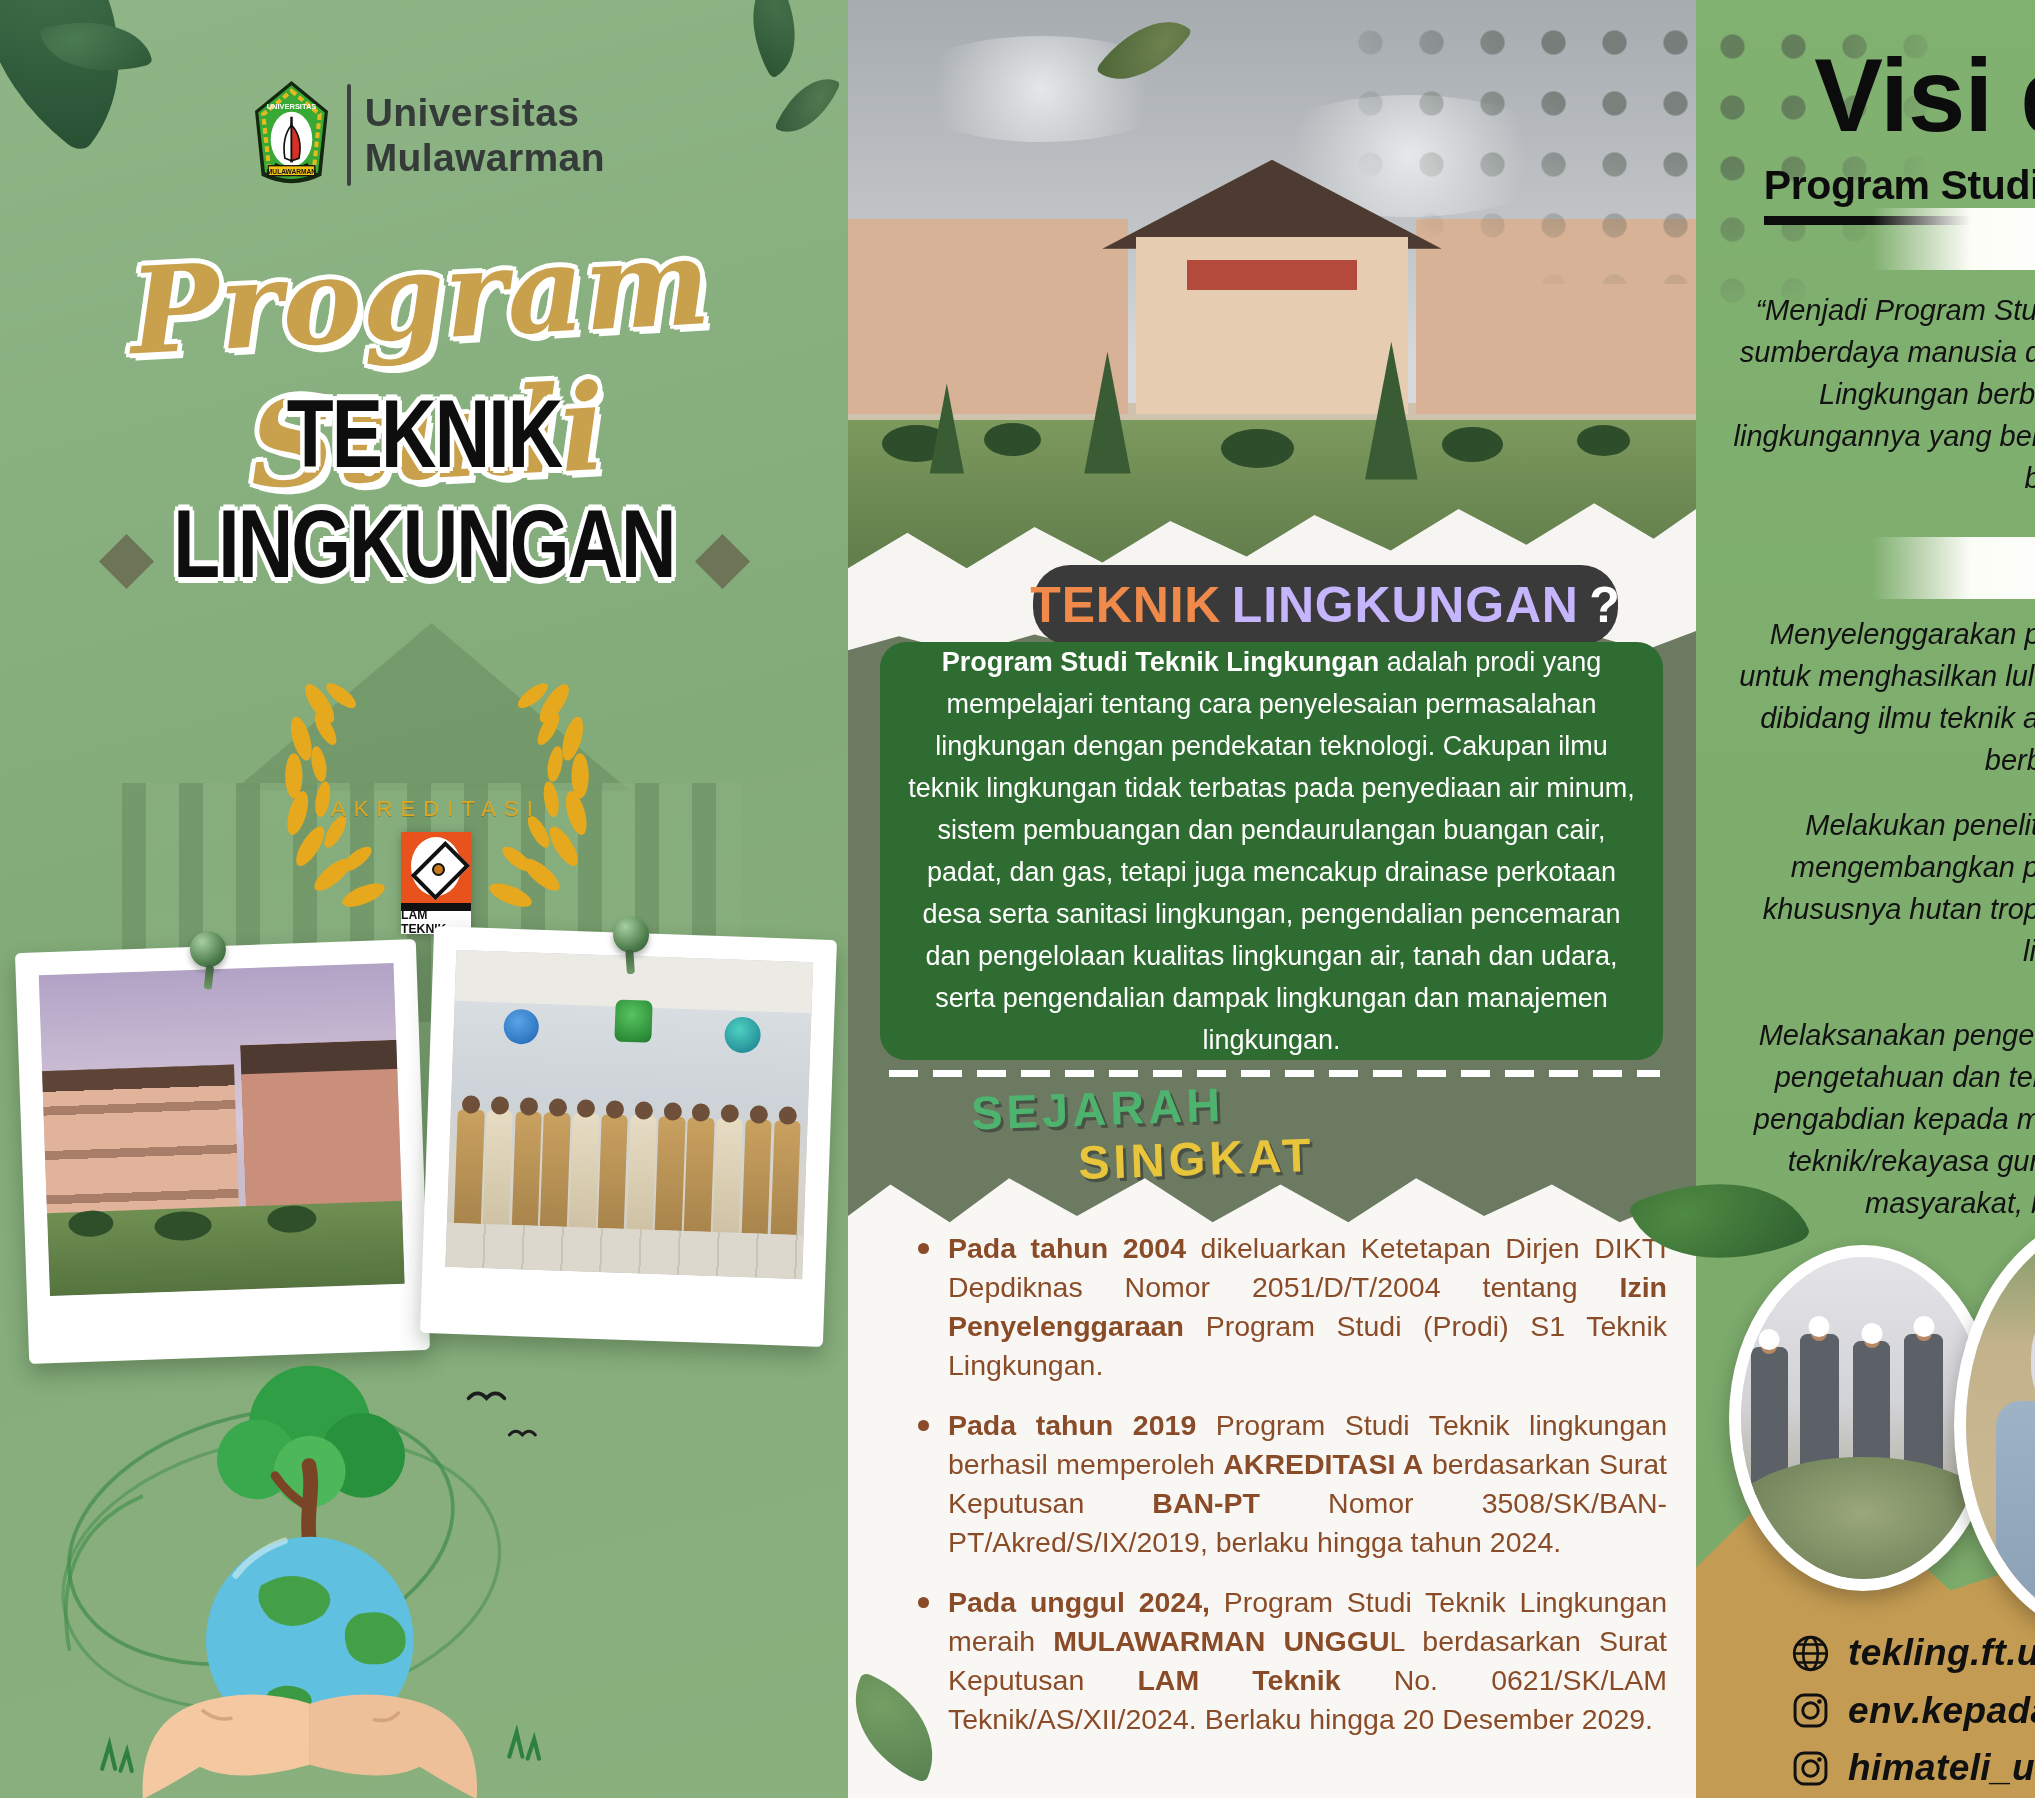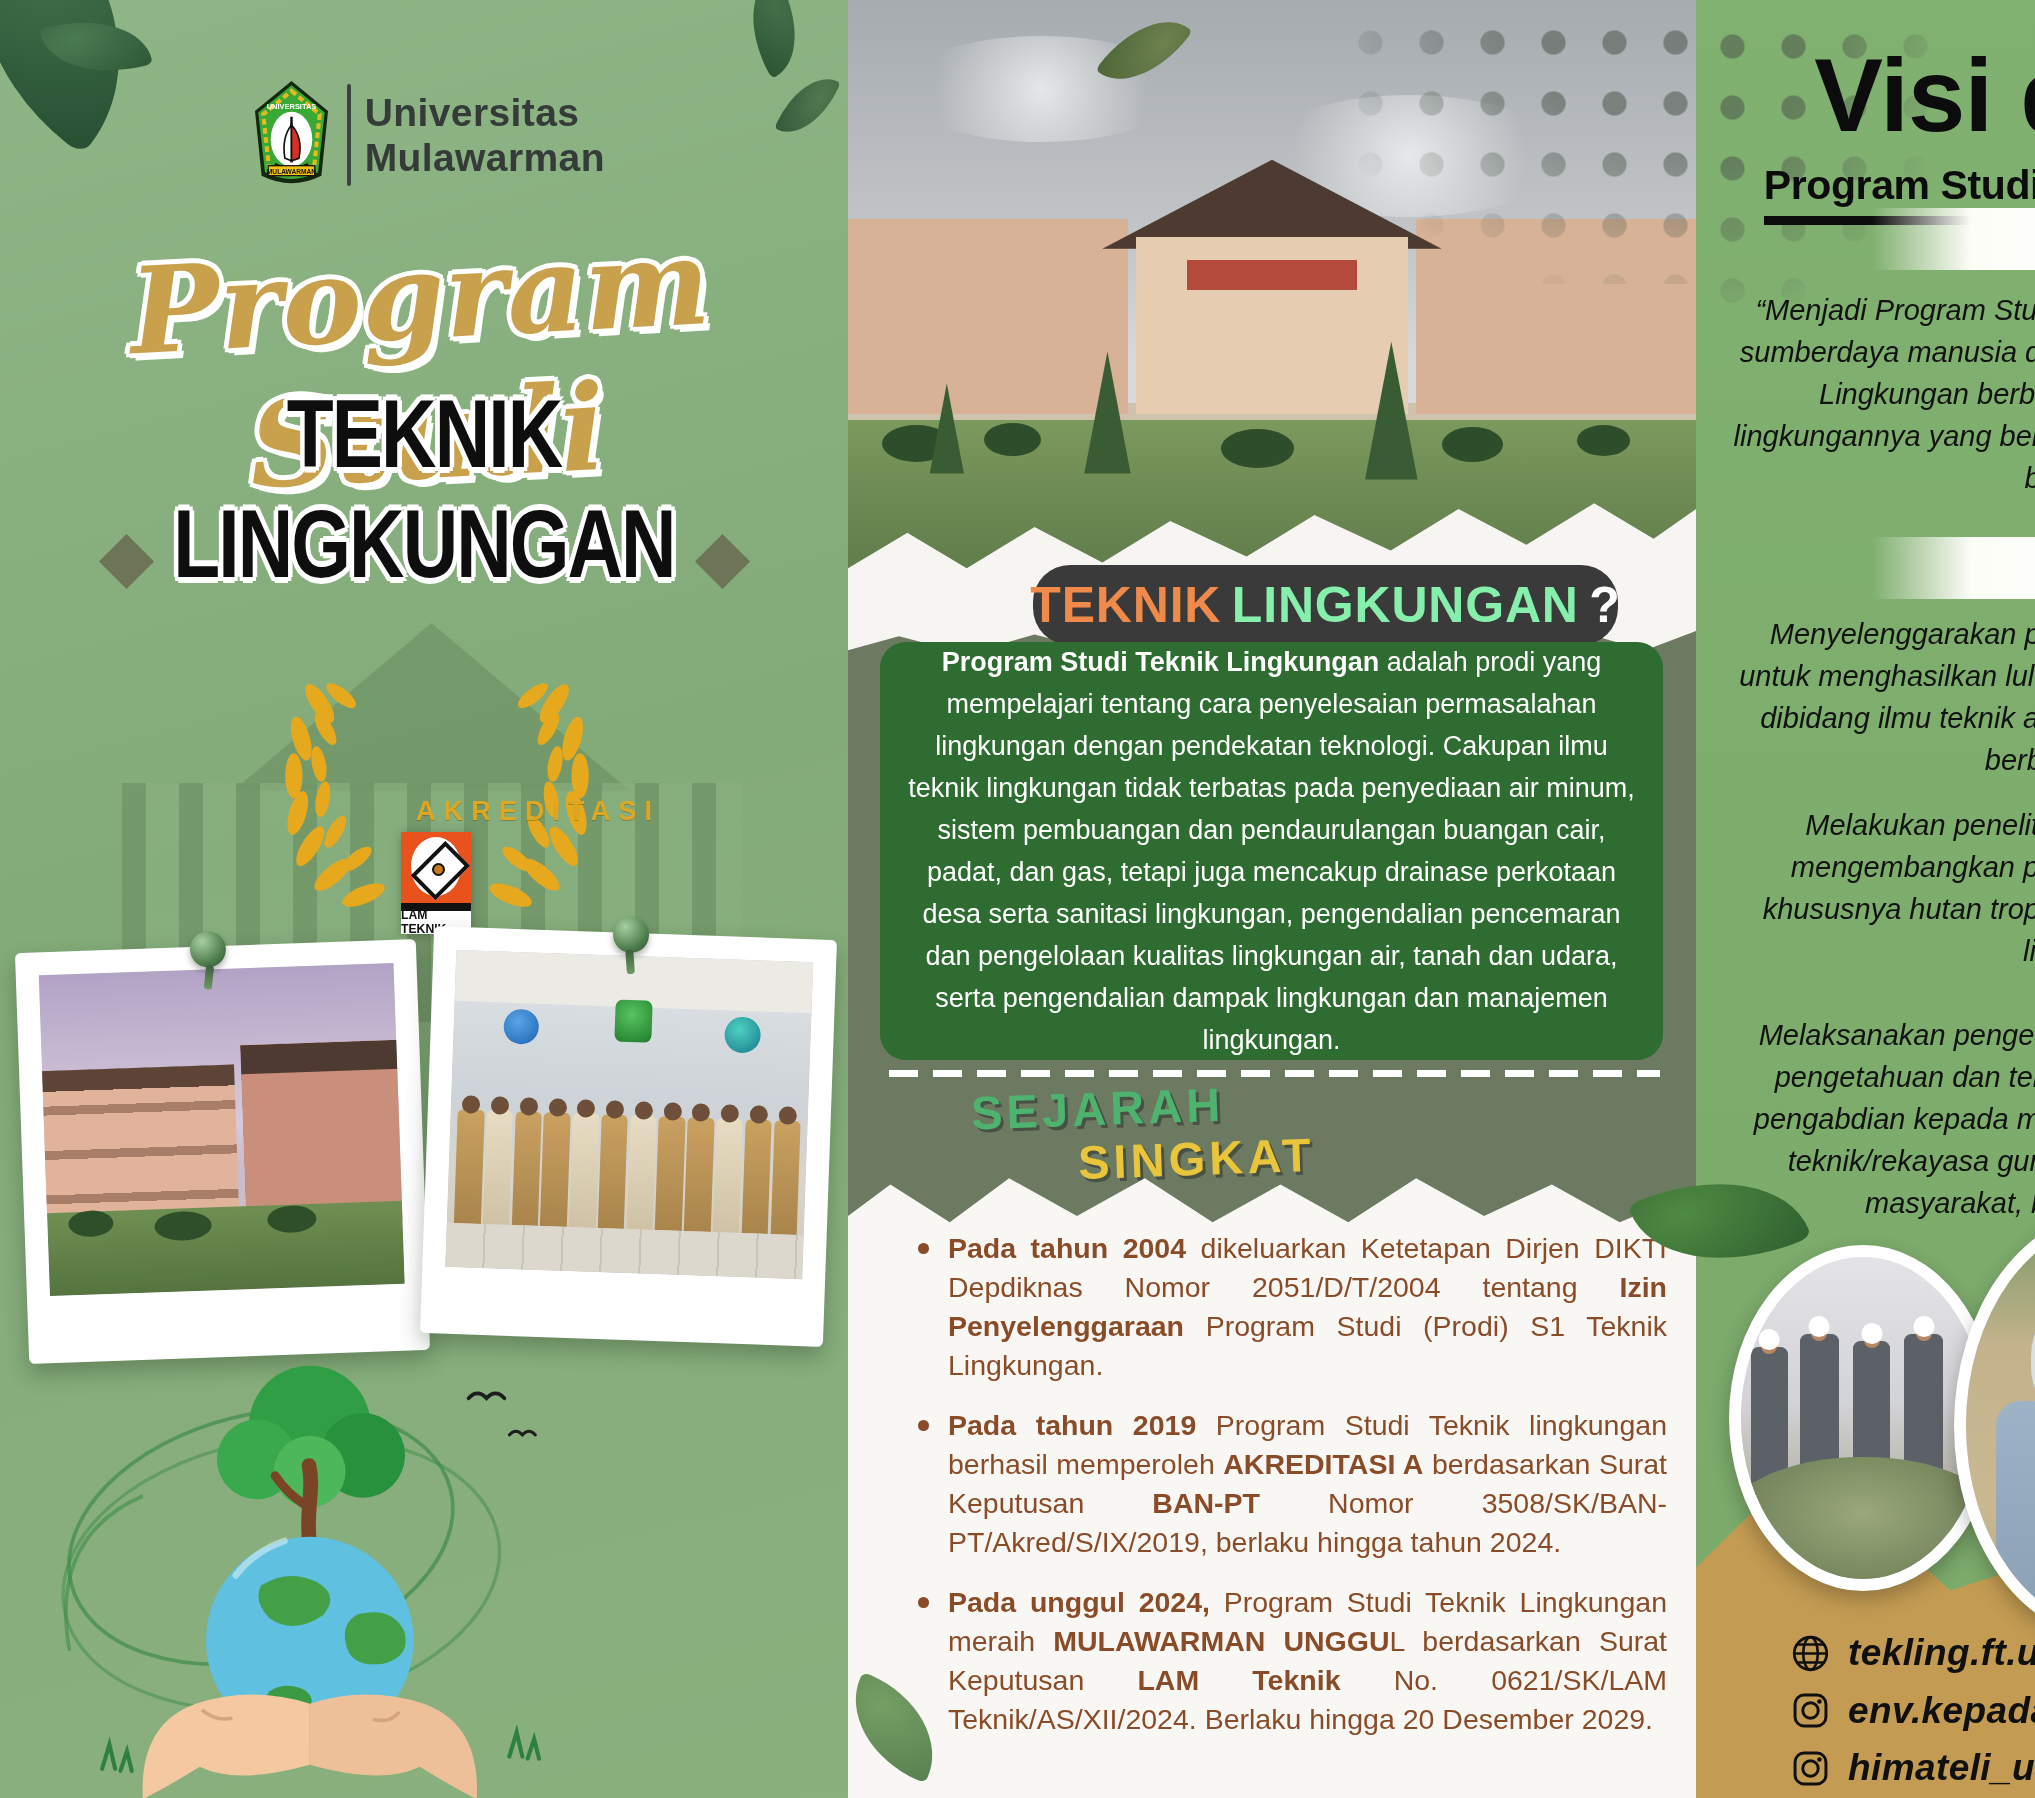--- a/index.html
+++ b/index.html
@@ -50,22 +50,22 @@
   .ghost-roof{position:absolute;left:18%;top:0;width:64%;height:42%;background:#23401f;
     clip-path:polygon(50% 0,100% 100%,0 100%);}
   .ghost-body{position:absolute;left:0;top:40%;width:100%;height:60%;
     background:repeating-linear-gradient(90deg,rgba(25,45,22,.9) 0 24.4px,rgba(160,190,150,.7) 24.4px 57px);}
 
   .wreath{left:261px;top:657px;width:352px;height:265px;}
   .badge-grade{left:212px;top:698px;width:448px;text-align:center;font-weight:bold;
     font-size:72px;letter-spacing:2.4px;
     background:linear-gradient(180deg,#f3c139 15%,#d8900f 90%);
     -webkit-background-clip:text;background-clip:text;color:transparent;}
-  .badge-label{left:212px;top:796px;width:448px;text-align:right;font-weight:bold;
-    font-size:27px;letter-spacing:8.1px;color:#dca824;text-shadow:0 1.2px 0 rgba(90,60,0,.35);}
+  .badge-label{left:212px;top:796px;width:448px;text-align:center;font-weight:normal;
+    font-size:22px;letter-spacing:8.1px;color:#dca824;text-shadow:0 1.2px 0 rgba(90,60,0,.35);}
   .lam-logo{left:401px;top:832px;width:70px;height:102px;background:#fff;
     box-shadow:0 2.4px 9.8px rgba(0,0,0,.25);}
   .lam-orange{position:absolute;left:0;top:0;width:100%;height:70%;background:#e8521c;}
   .lam-oval{position:absolute;left:14%;top:5%;width:72%;height:58%;background:#fff;border-radius:50%;}
   .lam-diamond{position:absolute;left:31%;top:14%;width:38%;height:40%;background:#fff;
     border:4.1px solid #111;transform:rotate(45deg);}
   .lam-core{position:absolute;left:44%;top:30%;width:13%;height:9%;background:#c8791a;border:2.4px solid #111;border-radius:50%;}
   .lam-bar{position:absolute;left:0;top:70%;width:100%;height:7%;background:#111;}
   .lam-ribbon{position:absolute;left:0;top:77%;width:100%;height:23%;background:#fff;
     display:flex;align-items:center;justify-content:center;font-weight:bold;font-size:12.2px;color:#111;}
@@ -133,21 +133,21 @@
 
   .torn-strip{left:848px;top:484px;width:848px;height:175px;background:#f6f5f2;
     clip-path:polygon(0 10%,6% 2%,13% 12%,20% 3%,28% 13%,36% 4%,44% 14%,52% 5%,60% 14%,68% 4%,76% 13%,84% 5%,92% 13%,100% 6%,100% 84%,94% 95%,86% 84%,78% 96%,70% 85%,62% 97%,54% 86%,46% 97%,38% 86%,30% 96%,22% 86%,14% 97%,6% 87%,0 95%);}
   .mid-green{left:848px;top:567px;width:848px;height:610px;background:#6b7a60;}
 
   .q-banner1{left:1158px;top:512px;width:322px;height:59px;background:#3a3a3a;border-radius:28.5px;
     display:flex;align-items:center;justify-content:center;color:#fff;font-weight:bold;
     font-size:39px;letter-spacing:1.6px;}
   .q-banner2{left:1033px;top:565px;width:585px;height:80px;background:#3a3a3a;border-radius:37px;
     display:flex;align-items:center;justify-content:center;gap:10.6px;font-weight:bold;font-size:50px;letter-spacing:0.8px;}
-  .q-teknik{color:#ef8a4a;} .q-ling{color:#86efac;} .q-mark{color:#fff;}
+  .q-teknik{color:#ef8a4a;} .q-ling{color:#c4b5fd;} .q-mark{color:#fff;}
 
   .about-box{left:880px;top:642px;width:783px;height:418px;background:#2e6c31;border-radius:26px;
     display:flex;align-items:center;justify-content:center;padding:20.4px 27px;box-sizing:border-box;}
   .about-text{color:#fff;font-size:27px;line-height:42px;text-align:center;}
   .b{font-weight:bold;}
 
   .dash-line{left:889px;top:1070px;width:771px;height:7px;
     background:repeating-linear-gradient(90deg,#fff 0 29px,transparent 29px 44px);}
 
   .sejarah{left:971px;top:1081px;font-weight:bold;font-size:47px;letter-spacing:4.1px;color:#4db36e;

